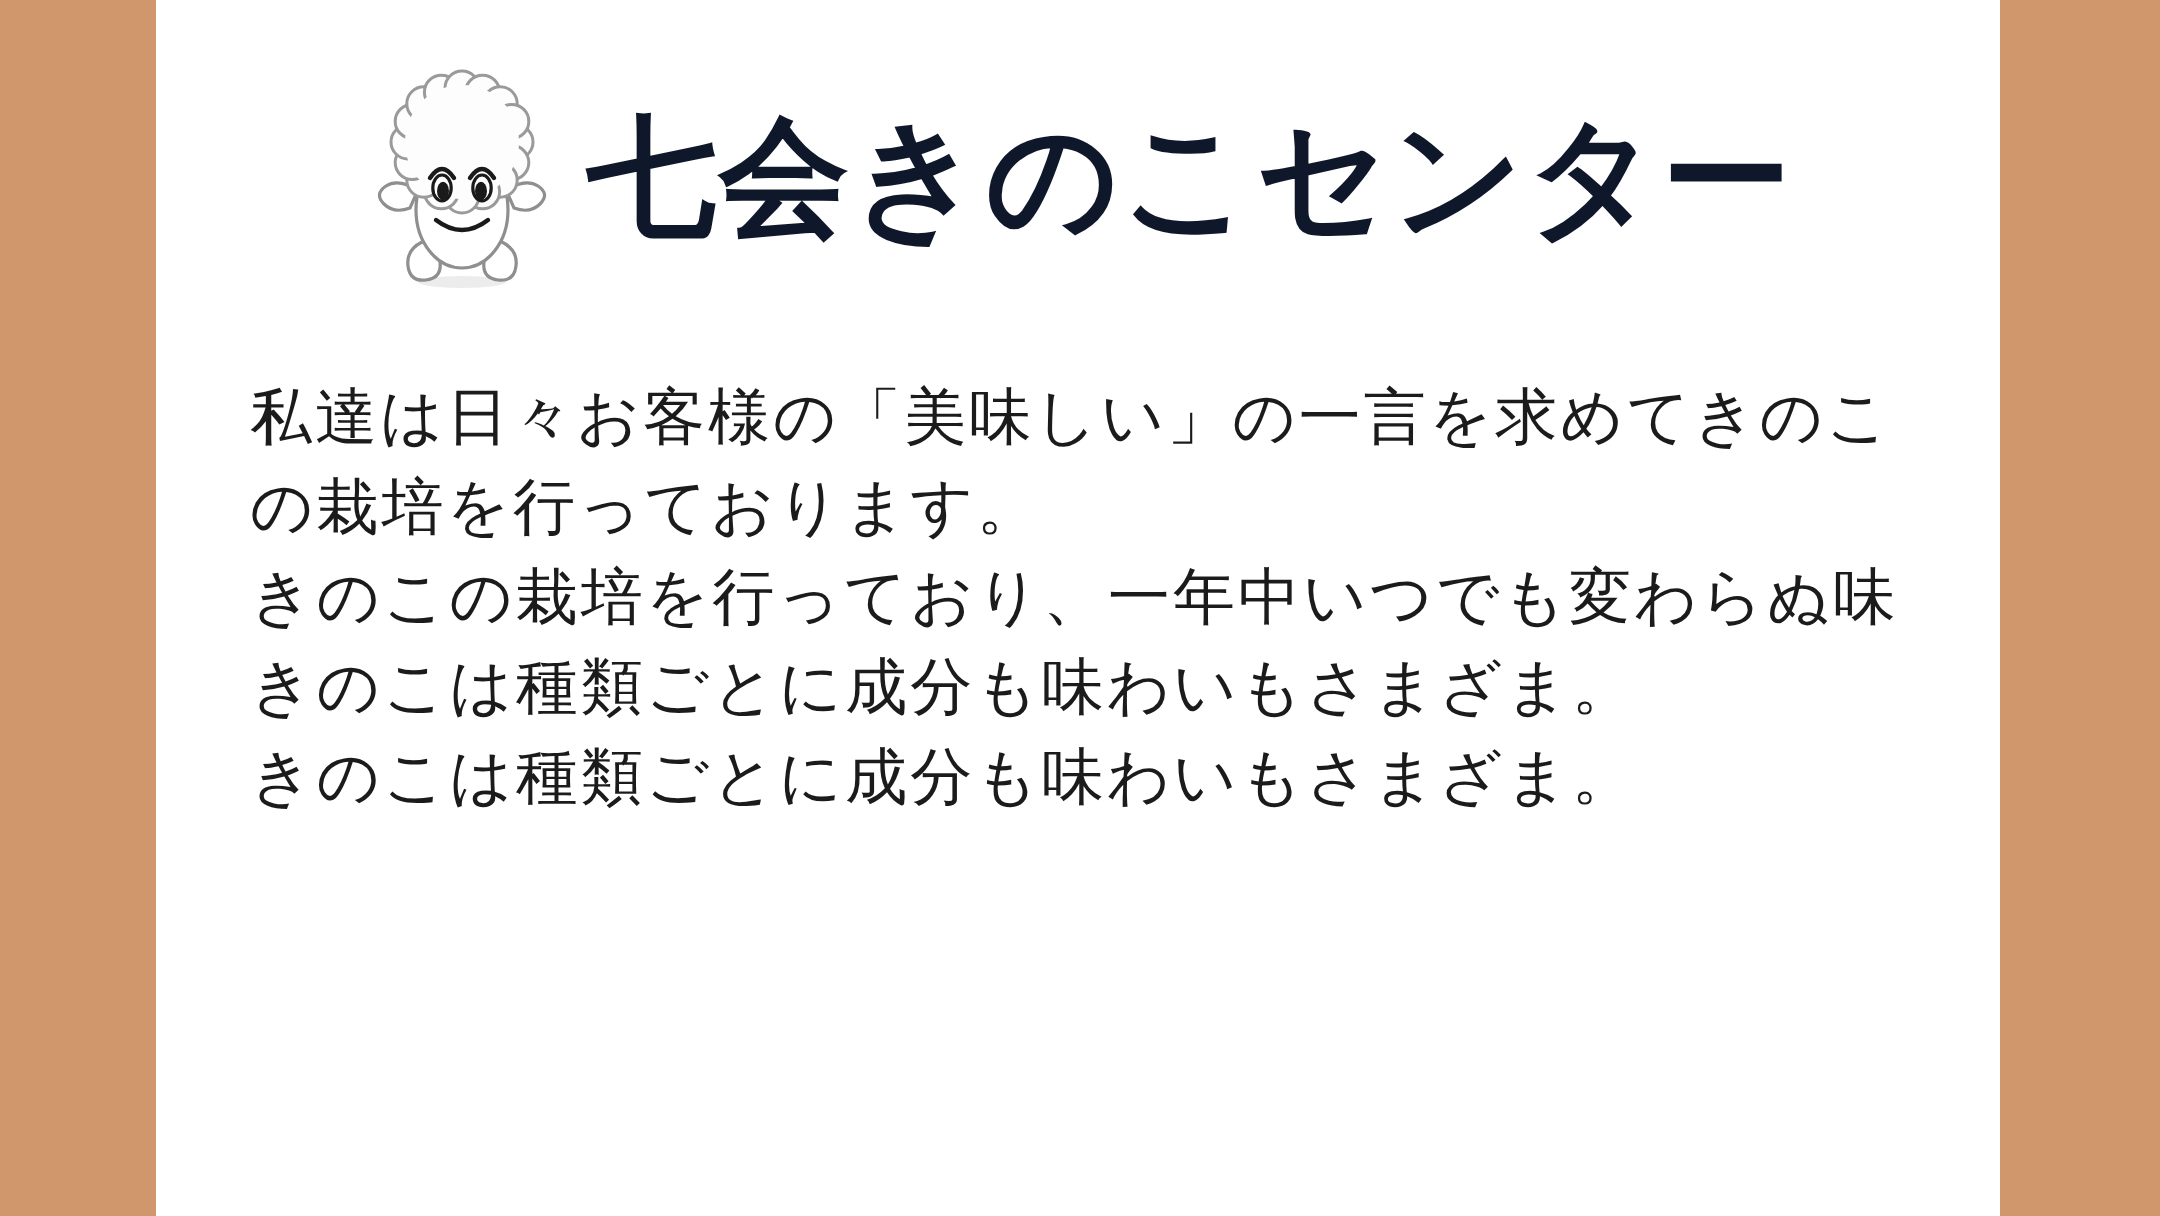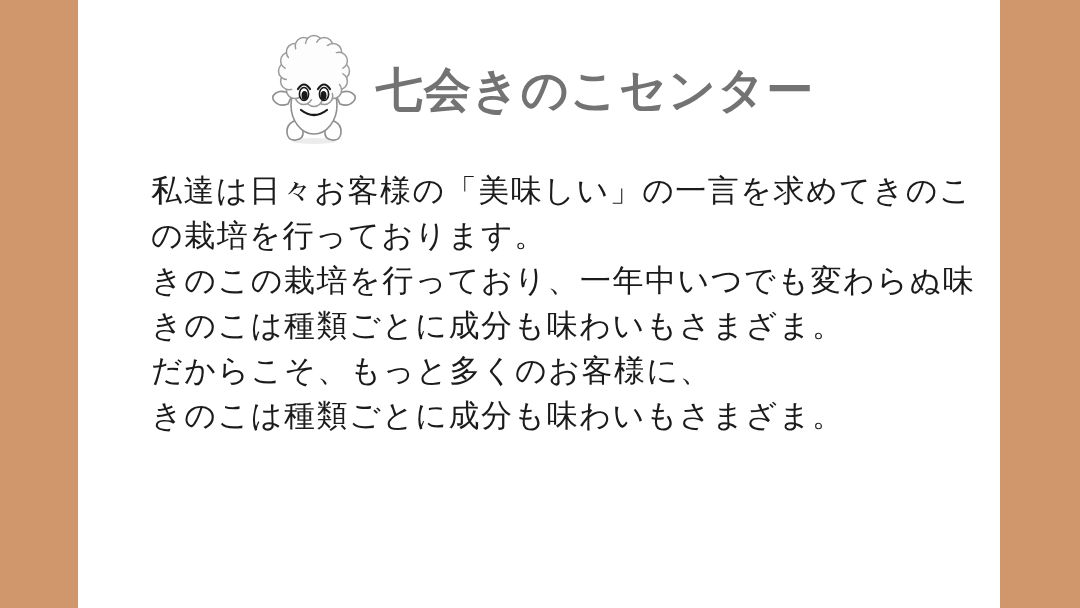--- a/index.html
+++ b/index.html
@@ -33,33 +33,34 @@
     justify-content: center;
     align-items: center;
     gap: 12px;
   }
   .mascot {
     width: 100px;
     height: 118px;
     flex-shrink: 0;
   }
   .site-title {
-    font-size: 47px;
+    font-size: 65px;
     font-weight: 700;
-    color: #737373;
+    color: #0f172a;
     letter-spacing: 1px;
     line-height: 1.0;
     white-space: nowrap;
     font-family: "DejaVu Serif", "Liberation Serif", serif;
   }
   .intro {
-    margin-top: 20px;
-    padding-left: 73px;
+    margin-top: 41px;
+    padding-left: 47px;
     padding-right: 20px;
     color: #1b1b1b;
+    font-family: Liberation Mono, monospace;
   }
   .intro .line {
     font-size: 31px;
     line-height: 45px;
     letter-spacing: 1.5px;
     white-space: nowrap;
     font-weight: 500;
   }
 </style>
 </head>
@@ -121,21 +122,20 @@
       </svg>
 
       <h1 class="site-title">七会きのこセンター</h1>
     </div>
 
     <div class="intro">
       <div class="line">私達は日々お客様の「美味しい」の一言を求めてきのこ</div>
       <div class="line">の栽培を行っております。</div>
       <div class="line">きのこの栽培を行っており、一年中いつでも変わらぬ味</div>
       <div class="line">きのこは種類ごとに成分も味わいもさまざま。</div>
-      <div class="line">だからこそ、もっと多くのお客様に、</div>
       <div class="line">きのこは種類ごとに成分も味わいもさまざま。</div>
     </div>
 
   </div>
 
   <div class="side-border right"></div>
 
 </div>
 
 </body></html>

